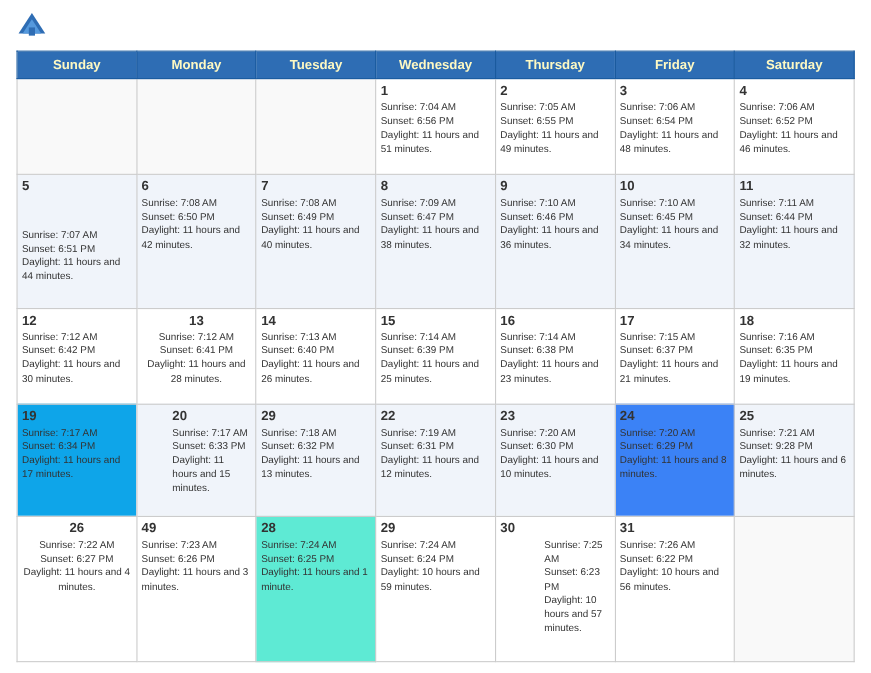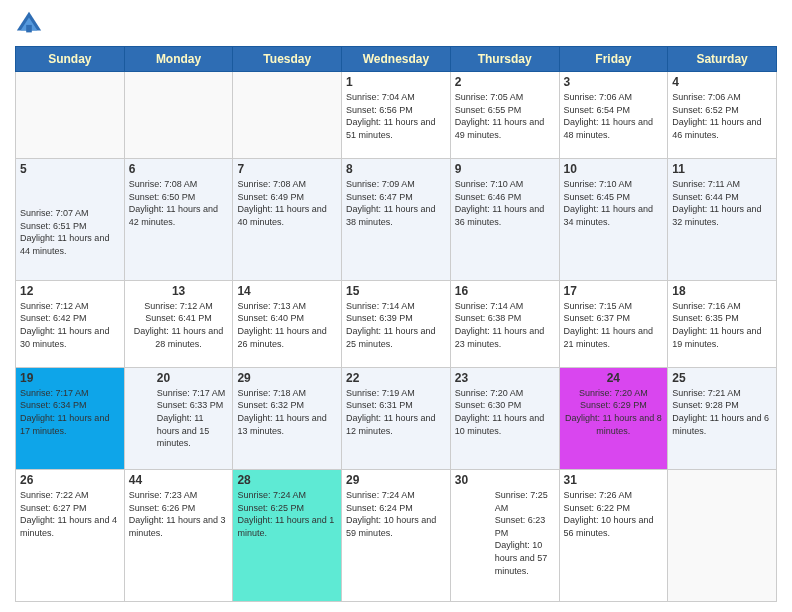--- a/index.html
+++ b/index.html
@@ -293,42 +293,42 @@
             <div class="day-info" style="white-space: pre-line;">Sunrise: 7:19 AM
 Sunset: 6:31 PM
 Daylight: 11 hours and 12 minutes.</div>
           </td>
           <td style="background: rgb(240, 244, 250);">
             <span class="day-number">23</span>
             <div class="day-info" style="white-space: pre-line;">Sunrise: 7:20 AM
 Sunset: 6:30 PM
 Daylight: 11 hours and 10 minutes.</div>
           </td>
-          <td style="background: #d946ef; text-align: center;">
+          <td style="background: #3b82f6;">
             <span class="day-number">24</span>
             <div class="day-info" style="white-space: pre-line;">Sunrise: 7:20 AM
 Sunset: 6:29 PM
 Daylight: 11 hours and 8 minutes.</div>
           </td>
           <td style="background: rgb(240, 244, 250);">
             <span class="day-number">25</span>
             <div class="day-info" style="white-space: pre-line;">Sunrise: 7:21 AM
 Sunset: 9:28 PM
 Daylight: 11 hours and 6 minutes.</div>
           </td>
         </tr>
         <tr style="background: rgb(255, 255, 255);">
-          <td style="background: rgb(255, 255, 255);">
+          <td style="background: rgb(255, 255, 255); text-align: center;">
             <span class="day-number">26</span>
             <div class="day-info" style="white-space: pre-line;">Sunrise: 7:22 AM
 Sunset: 6:27 PM
 Daylight: 11 hours and 4 minutes.</div>
           </td>
           <td style="background: rgb(255, 255, 255);">
-            <span class="day-number">44</span>
+            <span class="day-number">49</span>
             <div class="day-info" style="white-space: pre-line;">Sunrise: 7:23 AM
 Sunset: 6:26 PM
 Daylight: 11 hours and 3 minutes.</div>
           </td>
           <td style="background: #5eead4;">
             <span class="day-number">28</span>
             <div class="day-info" style="white-space: pre-line;">Sunrise: 7:24 AM
 Sunset: 6:25 PM
 Daylight: 11 hours and 1 minute.</div>
           </td>

